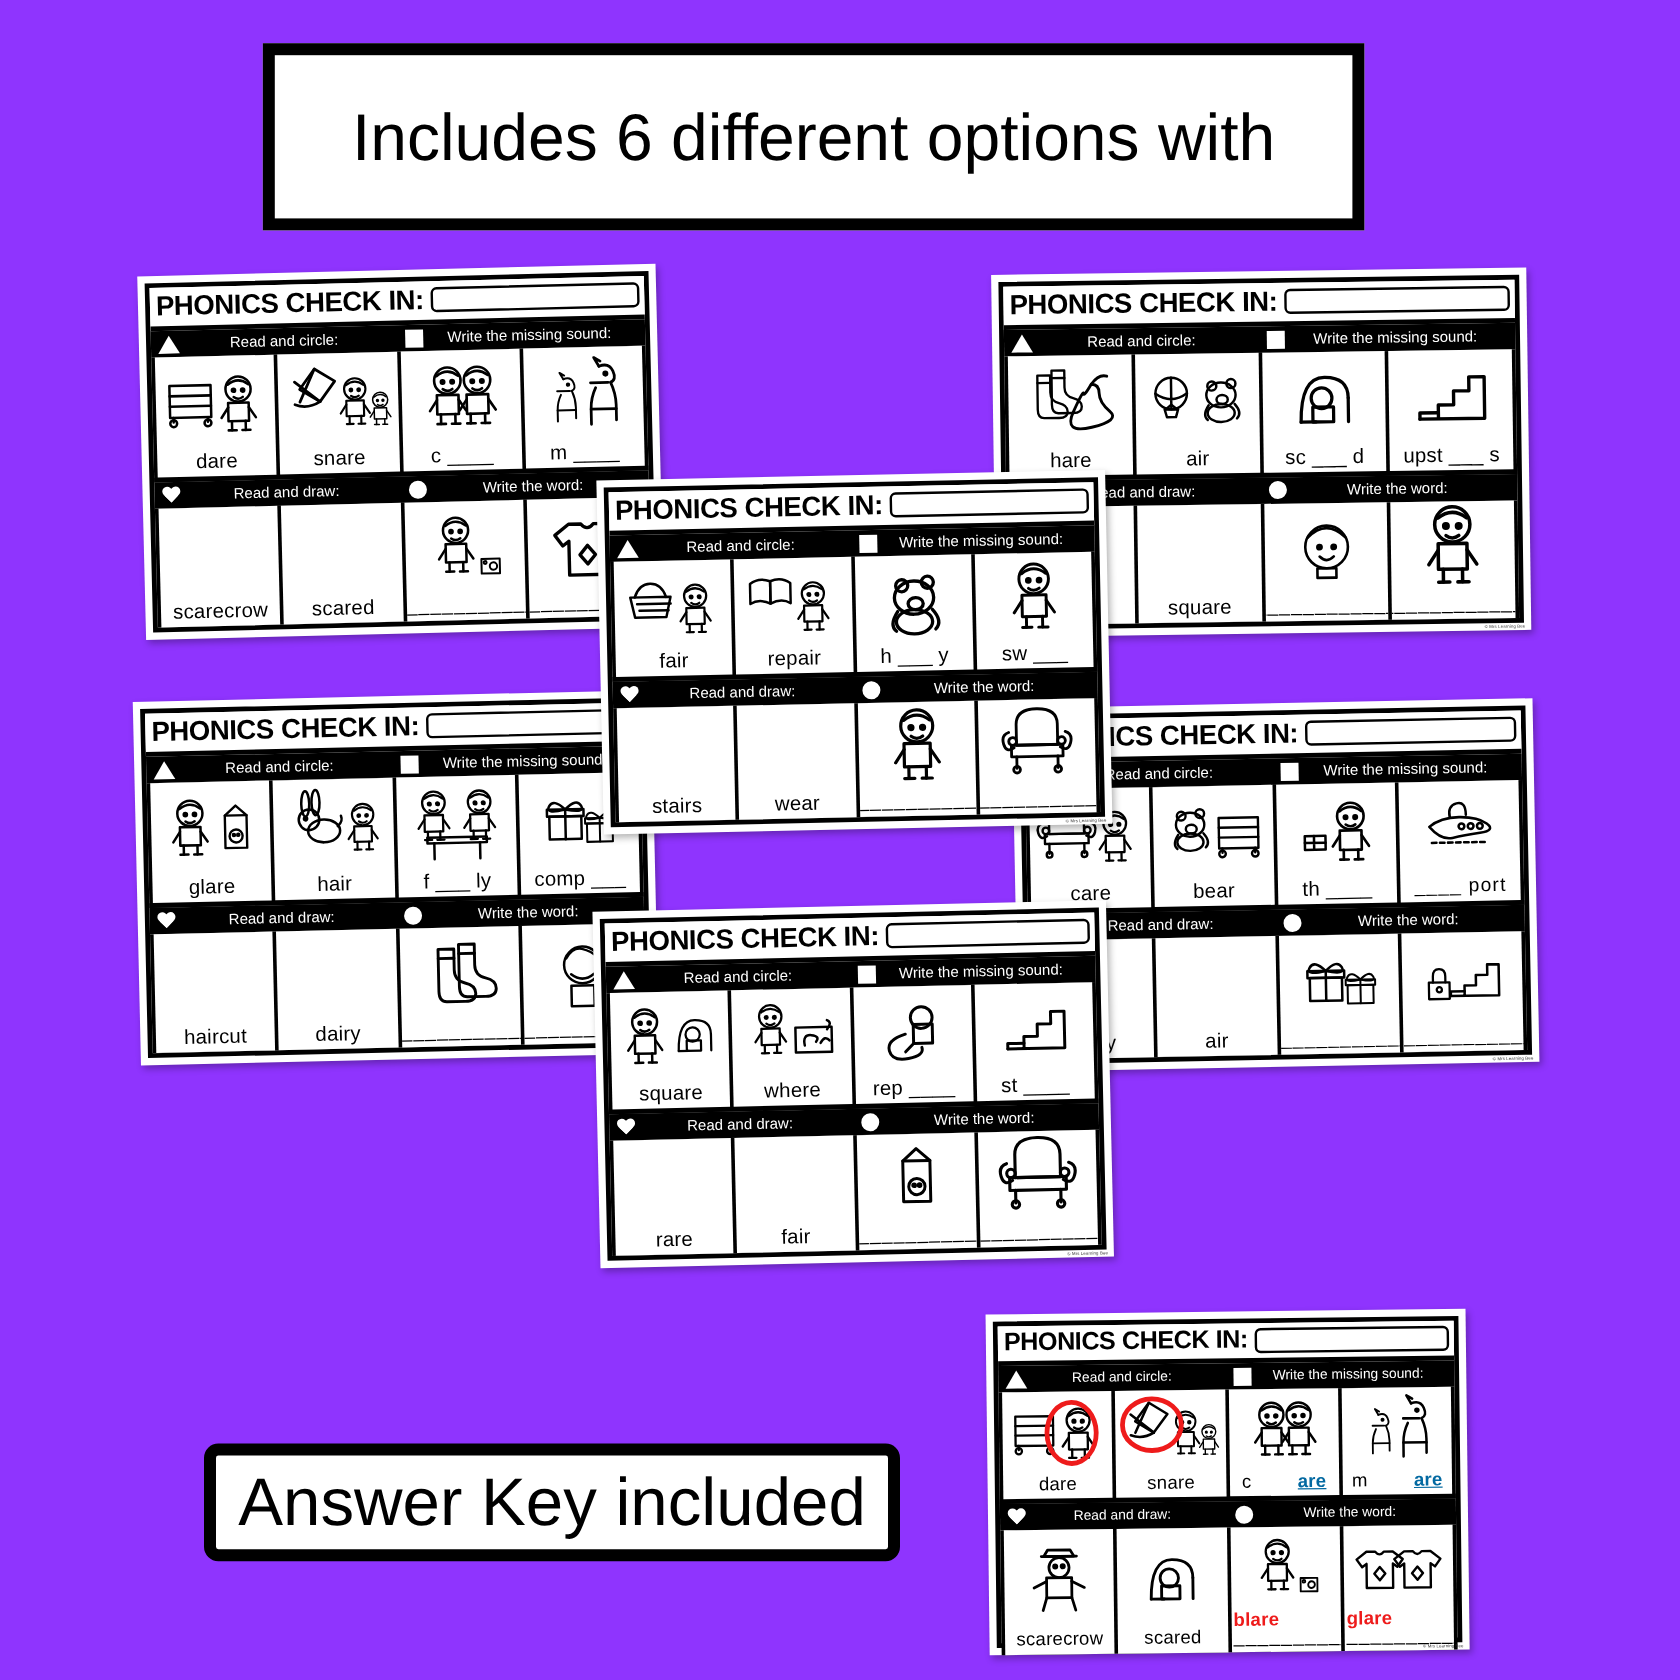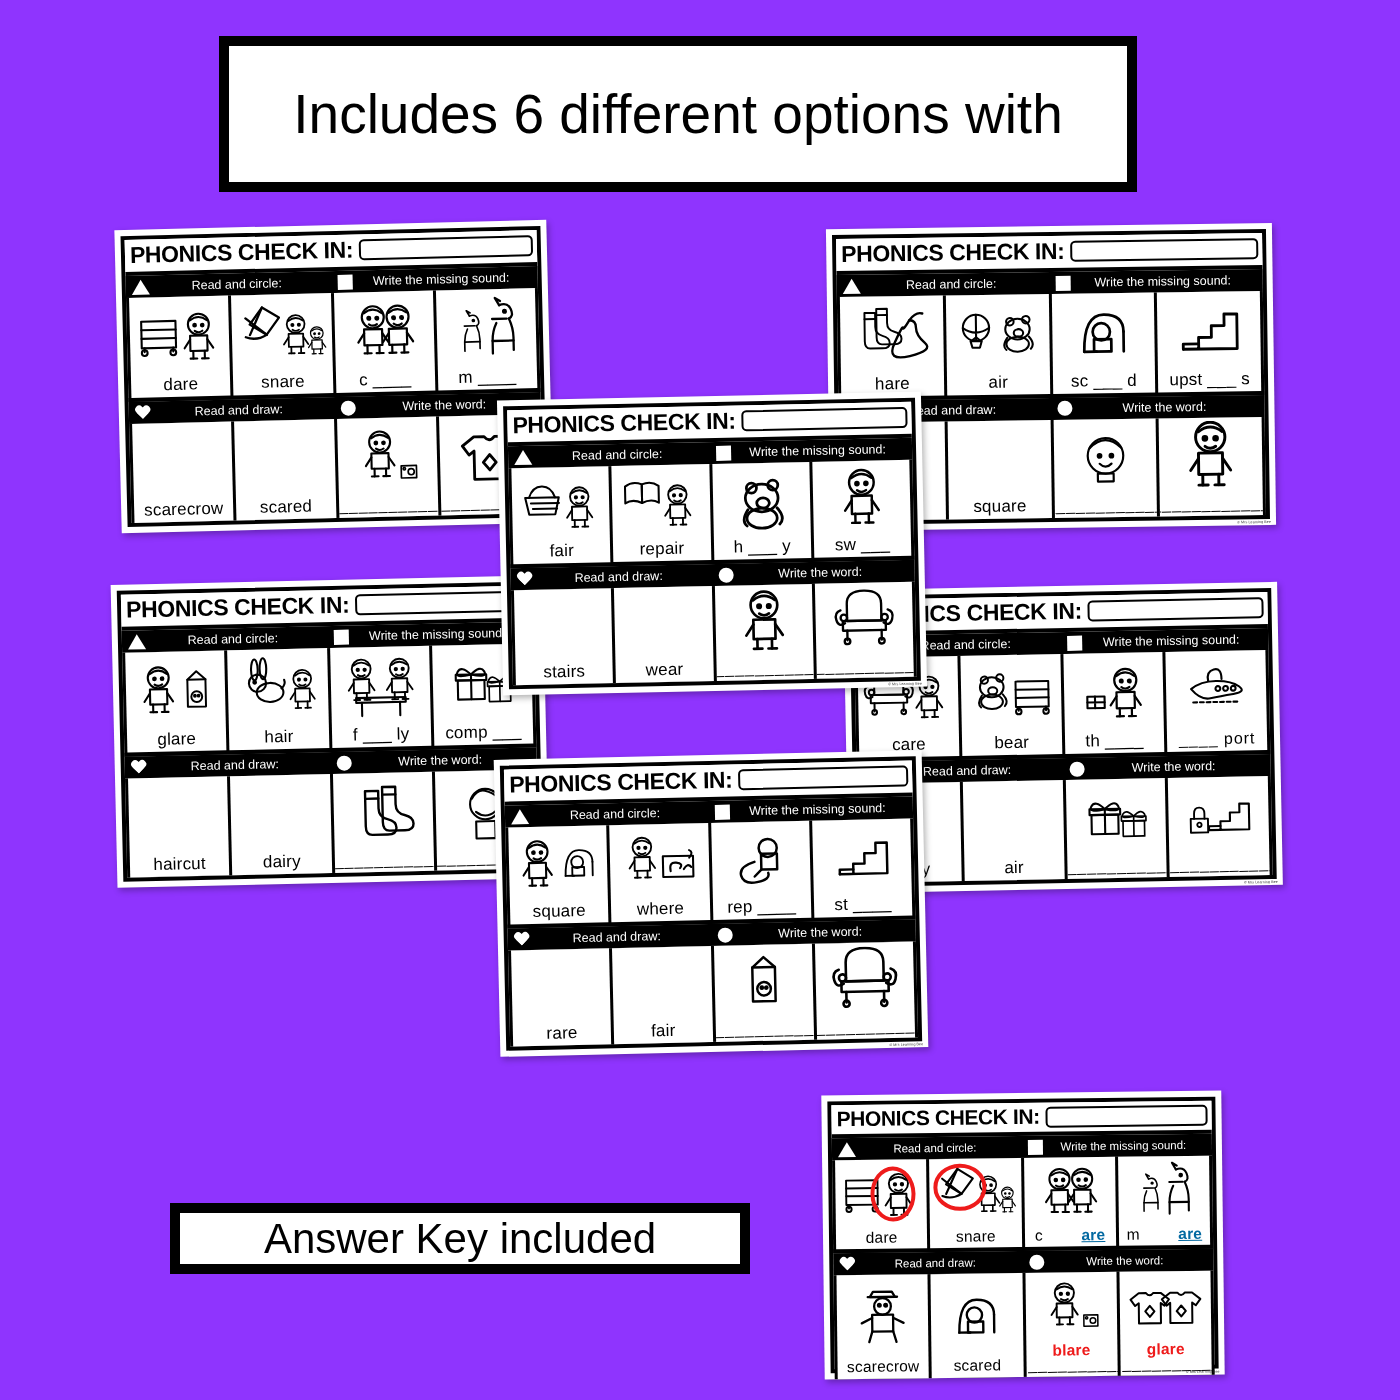--- a/index.html
+++ b/index.html
@@ -15,21 +15,21 @@
     position: absolute;
     background: #ffffff;
     border: 10px solid #000000;
     display: flex; align-items: center; justify-content: center;
     text-align: center;
     color: #000;
     line-height: 1.18;
     padding: 6px 16px;
   }
   #banner-top { left: 219px; top: 36px; width: 918px; height: 156px; font-size: 55px; }
-  #banner-bottom { left: 170px; top: 1203px; width: 580px; height: 71px; font-size: 42px; }
+  #banner-bottom { left: 170px; top: 1203px; width: 580px; height: 98px; font-size: 56px; border-radius: 12px; }
   .banner span { display: block; }
 
   
   .card {
     position: absolute;
     background: #ffffff;
     padding: 6px;
     box-shadow: 2px 3px 6px rgba(0,0,0,0.30);
     color: #000;
   }
@@ -132,21 +132,21 @@
   .pic svg { max-width: 100%; max-height: 100%; display: block; }
   .cap {
     font-size: 17px;
     line-height: 1;
     white-space: nowrap;
     padding-top: 2px;
     letter-spacing: 0.2px;
   }
   .cap.blank { letter-spacing: 1px; font-size: 16px; }
   .cap .u { text-decoration: underline; color: #0369a1; font-weight: bold; margin-left: 34px; }
-  .ansline { position: relative; width: 100%; text-align: center; }
+  .ansline { position: relative; width: 100%; }
   .answord {
     color: #ee1b1b; font-weight: bold; font-size: 17px;
     display: block; line-height: 1;
   }
   .dashes { display: block; font-size: 16px; letter-spacing: 1px; line-height: 0.9; }
 
   
   .redcircle {
     position: absolute;
     border: 4px solid #ee1b1b;

